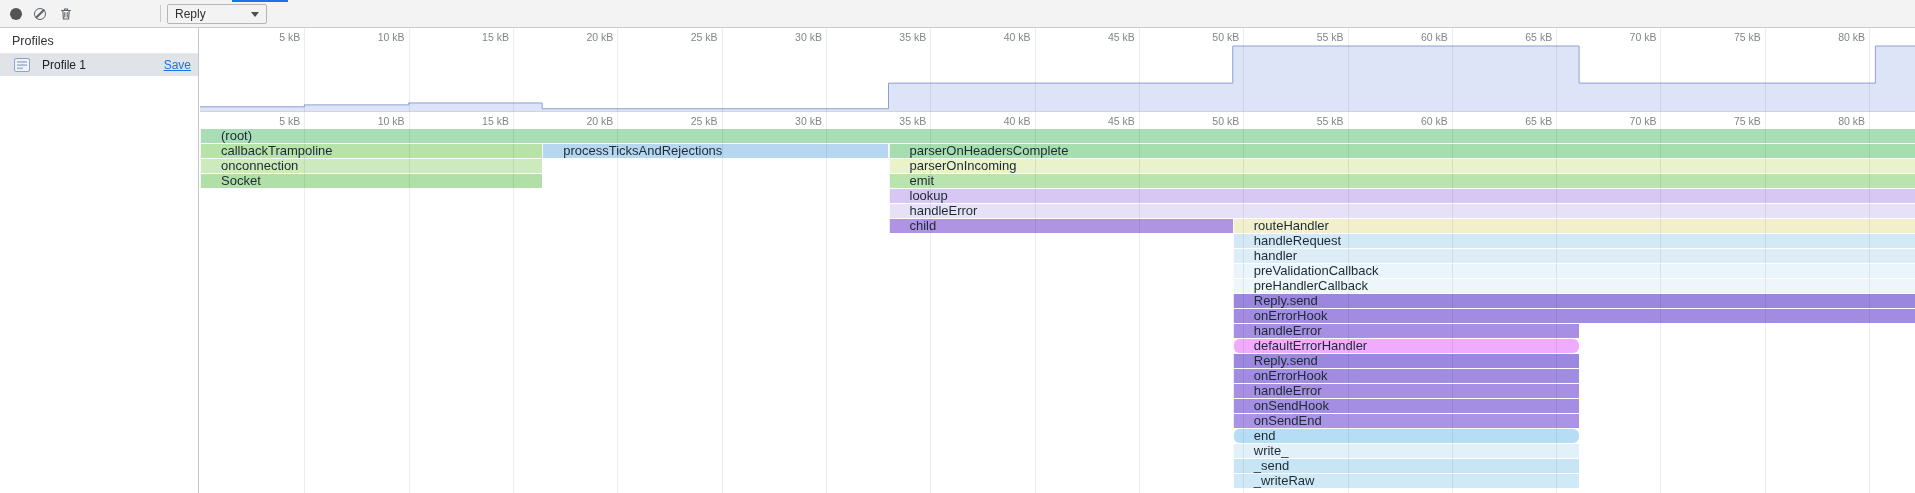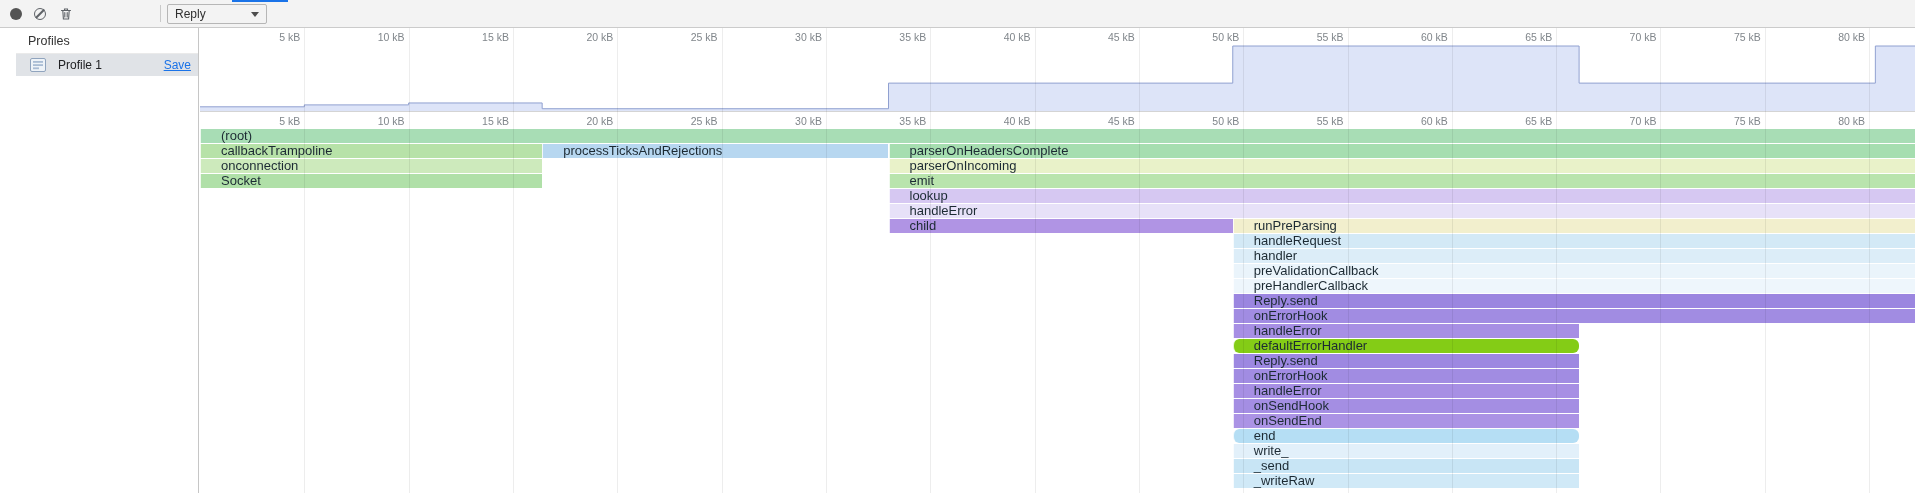--- a/index.html
+++ b/index.html
@@ -12,21 +12,21 @@
   .tab-indicator { position:absolute; top:0; left:232px; width:56px; height:2px; }
   .tb-btn { position:absolute; top:3px; width:22px; height:22px; display:flex; align-items:center; justify-content:center; cursor:pointer; border-radius:2px; }
   .record-dot { width:12px; height:12px; border-radius:50%; background:#545454; }
   .no-entry { width:12px; height:12px; border-radius:50%; border:1.5px solid #5f6368; position:relative; }
   .no-entry::after { content:''; position:absolute; left:-1.2px; top:3.8px; width:11.5px; height:1.5px; background:#5f6368; transform:rotate(-45deg); }
   .tb-divider { position:absolute; left:160px; top:5px; width:1px; height:17px; background:#c9c9c9; }
   .view-select { position:absolute; left:167px; top:4px; width:100px; height:20px; background:#f3f3f3; border:1px solid #b6b6b6; border-radius:2px; font-size:12px; color:#303030; display:flex; align-items:center; padding:0 7px; cursor:pointer; }
   .view-select .caret { margin-left:auto; width:0; height:0; border-left:4px solid transparent; border-right:4px solid transparent; border-top:5px solid #4d4d4d; }
 
   
-  .sidebar { position:absolute; left:0; top:28px; width:199px; height:465px; background:#fff; border-right:1px solid #c6c6c6;padding-left:16px; }
+  .sidebar { position:absolute; left:0; top:28px; width:199px; height:465px; background:#fff; border-right:1px solid #c6c6c6; }
   .sb-header { height:26px; line-height:26px; padding-left:12px; font-size:12.5px; color:#333; border-bottom:1px solid #eaeaea; }
   .sb-section { padding:11px 12px 7px; font-size:11px; color:#5f6368; letter-spacing:0.2px; }
   .sb-item { height:22px; display:flex; align-items:center; background:#e0e3e7; padding:0 7px 0 14px; cursor:pointer; }
   .p-icon { width:16px; height:14px; margin-right:12px; flex:none; }
   .p-name { font-size:12px; color:#202124; flex:1; }
   .p-save { font-size:12px; color:#1a73e8; text-decoration:underline; cursor:pointer; }
 
   
   .main { position:absolute; left:200px; top:28px; width:1715px; height:465px; background:#fff; }
   .ruler { position:absolute; left:0; width:100%; height:17px; }
@@ -134,29 +134,29 @@
         <div class="frame" title="callbackTrampoline" style="top: 15px; left: 0%; width: 19.9513%; background: rgb(183, 226, 168);">callbackTrampoline</div>
         <div class="frame" title="processTicksAndRejections" style="top: 15px; left: 19.9513%; width: 20.1946%; background: rgb(183, 215, 240);">processTicksAndRejections</div>
         <div class="frame" title="parserOnHeadersComplete" style="top: 15px; left: 40.146%; width: 59.854%; background: rgb(166, 222, 176);">parserOnHeadersComplete</div>
         <div class="frame" title="onconnection" style="top: 30px; left: 0%; width: 19.9513%; background: rgb(205, 234, 188);">onconnection</div>
         <div class="frame" title="parserOnIncoming" style="top: 30px; left: 40.146%; width: 59.854%; background: rgb(233, 242, 201);">parserOnIncoming</div>
         <div class="frame" title="Socket" style="top: 45px; left: 0%; width: 19.9513%; background: rgb(176, 224, 168);">Socket</div>
         <div class="frame" title="emit" style="top: 45px; left: 40.146%; width: 59.854%; background: rgb(185, 228, 173);">emit</div>
         <div class="frame" title="lookup" style="top: 60px; left: 40.146%; width: 59.854%; background: rgb(214, 200, 242);">lookup</div>
         <div class="frame" title="routeHandler" style="top: 75px; left: 40.146%; width: 59.854%; background: rgb(231, 225, 248);">handleError</div>
         <div class="frame" title="child" style="top: 90px; left: 40.146%; width: 20.073%; background: rgb(176, 148, 228);">child</div>
-        <div class="frame" title="runPreParsing" style="top: 90px; left: 60.219%; width: 39.781%; background: rgb(242, 239, 205);">runPreParsing</div>
+        <div class="frame" title="runPreParsing" style="top: 90px; left: 60.219%; width: 39.781%; background: rgb(242, 239, 205);">routeHandler</div>
         <div class="frame" title="handleRequest" style="top: 105px; left: 60.219%; width: 39.781%; background: rgb(211, 233, 246);">handleRequest</div>
         <div class="frame" title="handler" style="top: 120px; left: 60.219%; width: 39.781%; background: rgb(220, 237, 248);">handler</div>
         <div class="frame" title="preValidationCallback" style="top: 135px; left: 60.219%; width: 39.781%; background: rgb(234, 244, 251);">preValidationCallback</div>
         <div class="frame" title="preHandlerCallback" style="top: 150px; left: 60.219%; width: 39.781%; background: rgb(238, 246, 252);">preHandlerCallback</div>
         <div class="frame" title="Reply.send" style="top: 165px; left: 60.219%; width: 39.781%; background: rgb(155, 134, 224);">Reply.send</div>
         <div class="frame" title="onErrorHook" style="top: 180px; left: 60.219%; width: 39.781%; background: rgb(161, 140, 226);">onErrorHook</div>
         <div class="frame" title="handleError" style="top: 195px; left: 60.219%; width: 20.1946%; background: rgb(167, 143, 228);">handleError</div>
-        <div class="frame" title="defaultErrorHandler" style="top: 210px; left: 60.219%; width: 20.1946%; background: #84cc16; border-radius: 6px;">defaultErrorHandler</div>
+        <div class="frame" title="defaultErrorHandler" style="top: 210px; left: 60.219%; width: 20.1946%; background: #f0abfc; border-radius: 6px;">defaultErrorHandler</div>
         <div class="frame" title="Reply.send" style="top: 225px; left: 60.219%; width: 20.1946%; background: rgb(157, 136, 225);">Reply.send</div>
         <div class="frame" title="onErrorHook" style="top: 240px; left: 60.219%; width: 20.1946%; background: rgb(161, 140, 226);">onErrorHook</div>
         <div class="frame" title="handleError" style="top: 255px; left: 60.219%; width: 20.1946%; background: rgb(167, 143, 228);">handleError</div>
         <div class="frame" title="onSendHook" style="top: 270px; left: 60.219%; width: 20.1946%; background: rgb(164, 142, 227);">onSendHook</div>
         <div class="frame" title="onSendEnd" style="top: 285px; left: 60.219%; width: 20.1946%; background: rgb(171, 147, 229);">onSendEnd</div>
         <div class="frame" title="end" style="top: 300px; left: 60.219%; width: 20.1946%; background: rgb(181, 222, 244); border-radius: 6px;">end</div>
         <div class="frame" title="write_" style="top: 315px; left: 60.219%; width: 20.1946%; background: rgb(226, 240, 250);">write_</div>
         <div class="frame" title="_send" style="top: 330px; left: 60.219%; width: 20.1946%; background: rgb(200, 229, 245);">_send</div>
         <div class="frame" title="_writeRaw" style="top: 345px; left: 60.219%; width: 20.1946%; background: rgb(208, 233, 247);">_writeRaw</div>
       </div>

